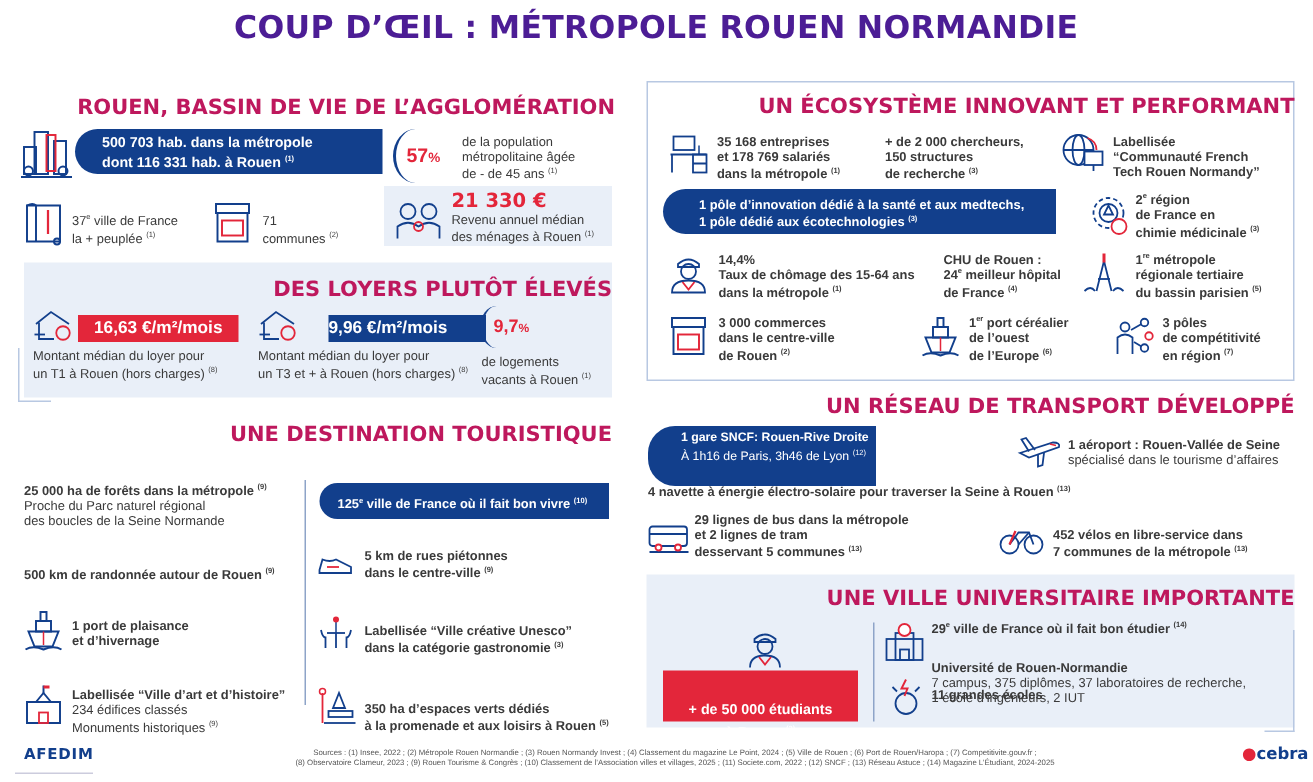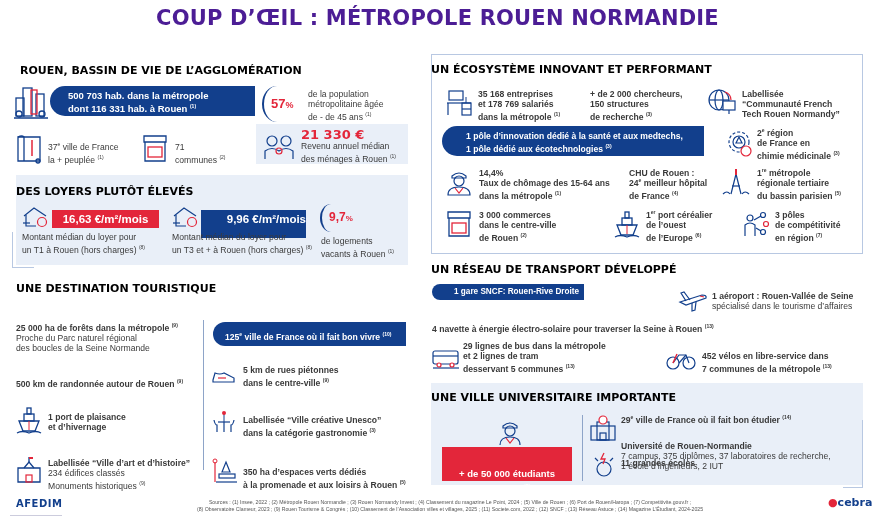--- a/index.html
+++ b/index.html
@@ -1,20 +1,20 @@
 <!DOCTYPE html>
 <html><head>
 <meta charset="utf-8">
 <style>
 *{box-sizing:border-box;margin:0;padding:0}
 body{width:875px;height:521px;background:#fff;font-family:"Liberation Sans",sans-serif;color:#3a3a3a;position:relative;overflow:hidden}
 .abs{position:absolute}
 .red{color:#e3263a}
 .title{left:0;top:6px;width:875px;text-align:center;font-family:"DejaVu Sans",sans-serif;font-weight:900;font-size:21px;color:#4c1d95;letter-spacing:0.2px}
-.sec-title{font-family:"DejaVu Sans",sans-serif;font-weight:bold;font-size:11px;color:#000000;text-align:left}
+.sec-title{font-family:"DejaVu Sans",sans-serif;font-weight:bold;font-size:14px;color:#be185d;text-align:right}
 .t{font-size:8.6px;line-height:10.2px;color:#3a3a3a}
 .b{font-weight:bold}
 sup{font-size:5px;vertical-align:super;line-height:0}
 .pill{background:#123f8c;color:#fff;font-weight:bold;border-radius:18px 0 0 18px}
 .panel{background:#e9eff8}
 .frame{border:1px solid #b8c8e2}
 .icon{position:absolute}
 .icon svg{display:block}
 .sm{font-size:5px;vertical-align:super}
 </style>
@@ -120,21 +120,21 @@
 <div class="icon" style="left:172px;top:206px;">
   <svg width="28" height="22" viewBox="0 0 28 22">
       <g fill="none" stroke="#123f8c" stroke-width="1.2">
         <path d="M2 10 L12 2 L24 10"></path>
         <path d="M4 9 V20 H14"></path>
         <line x1="1" y1="17" x2="8" y2="17"></line>
       </g>
       <circle cx="20" cy="16" r="4.5" fill="none" stroke="#e3263a" stroke-width="1.2"></circle>
     </svg>
 </div>
-<div class="abs b" style="left:201px;top:210px;width:105px;height:28px;background:#123f8c;color:#fff;font-size:11.5px;line-height:18px;text-align:right;">9,96 €/m²/mois</div>
+<div class="abs b" style="left:219px;top:210px;width:105px;height:18px;background:#123f8c;color:#fff;font-size:11.5px;line-height:18px;text-align:left;">9,96 €/m²/mois</div>
 <div class="abs t" style="left:172px;top:232px;">
   <div>Montant médian du loyer pour</div>
   <div><span>un T3 et + à Rouen (hors charges)</span> <span class="sm">(8)</span></div>
 </div>
 
 <div class="abs" style="left:320px;top:204px;width:22px;height:28px;border-left:2px solid #123f8c;border-radius:50%;"></div>
 <div class="abs red b" style="left:329px;top:210px;font-size:12px;"><span>9,7</span><span style="font-size:8px">%</span></div>
 <div class="abs t" style="left:321px;top:236px;">
   <div>de logements</div>
   <div><span>vacants à Rouen</span> <span class="sm">(1)</span></div>
@@ -376,21 +376,21 @@
     </svg>
 </div>
 <div class="abs t b" style="left:775px;top:210px;">
   <div>3 pôles</div>
   <div>de compétitivité</div>
   <div><span>en région</span> <span class="sm">(7)</span></div>
 </div>
 
 <div class="abs sec-title" style="left:431px;top:263px;width:432px;">UN RÉSEAU DE TRANSPORT DÉVELOPPÉ</div>
 
-<div class="abs pill" style="left:432px;top:284px;width:152px;height:16px;padding:3px 0 0 22px;font-size:8.2px;line-height:10px;">
+<div class="abs pill" style="left:432px;top:284px;width:152px;height:40px;padding:3px 0 0 22px;font-size:8.2px;line-height:10px;">
   <div>1 gare SNCF: Rouen-Rive Droite</div>
   <div style="font-weight:normal"><span>À 1h16 de Paris, 3h46 de Lyon</span> <span class="sm">(12)</span></div>
 </div>
 
 <div class="icon" style="left:678px;top:290px;">
   <svg width="30" height="22" viewBox="0 0 30 22">
       <g fill="none" stroke="#123f8c" stroke-width="1.2">
         <path d="M2 12 L24 5 Q29 5 28 8 L8 15 Z"></path>
         <path d="M12 10 L6 2 L3 3 L8 11"></path>
         <path d="M14 13 L14 21 L17 20 L18 12"></path>

